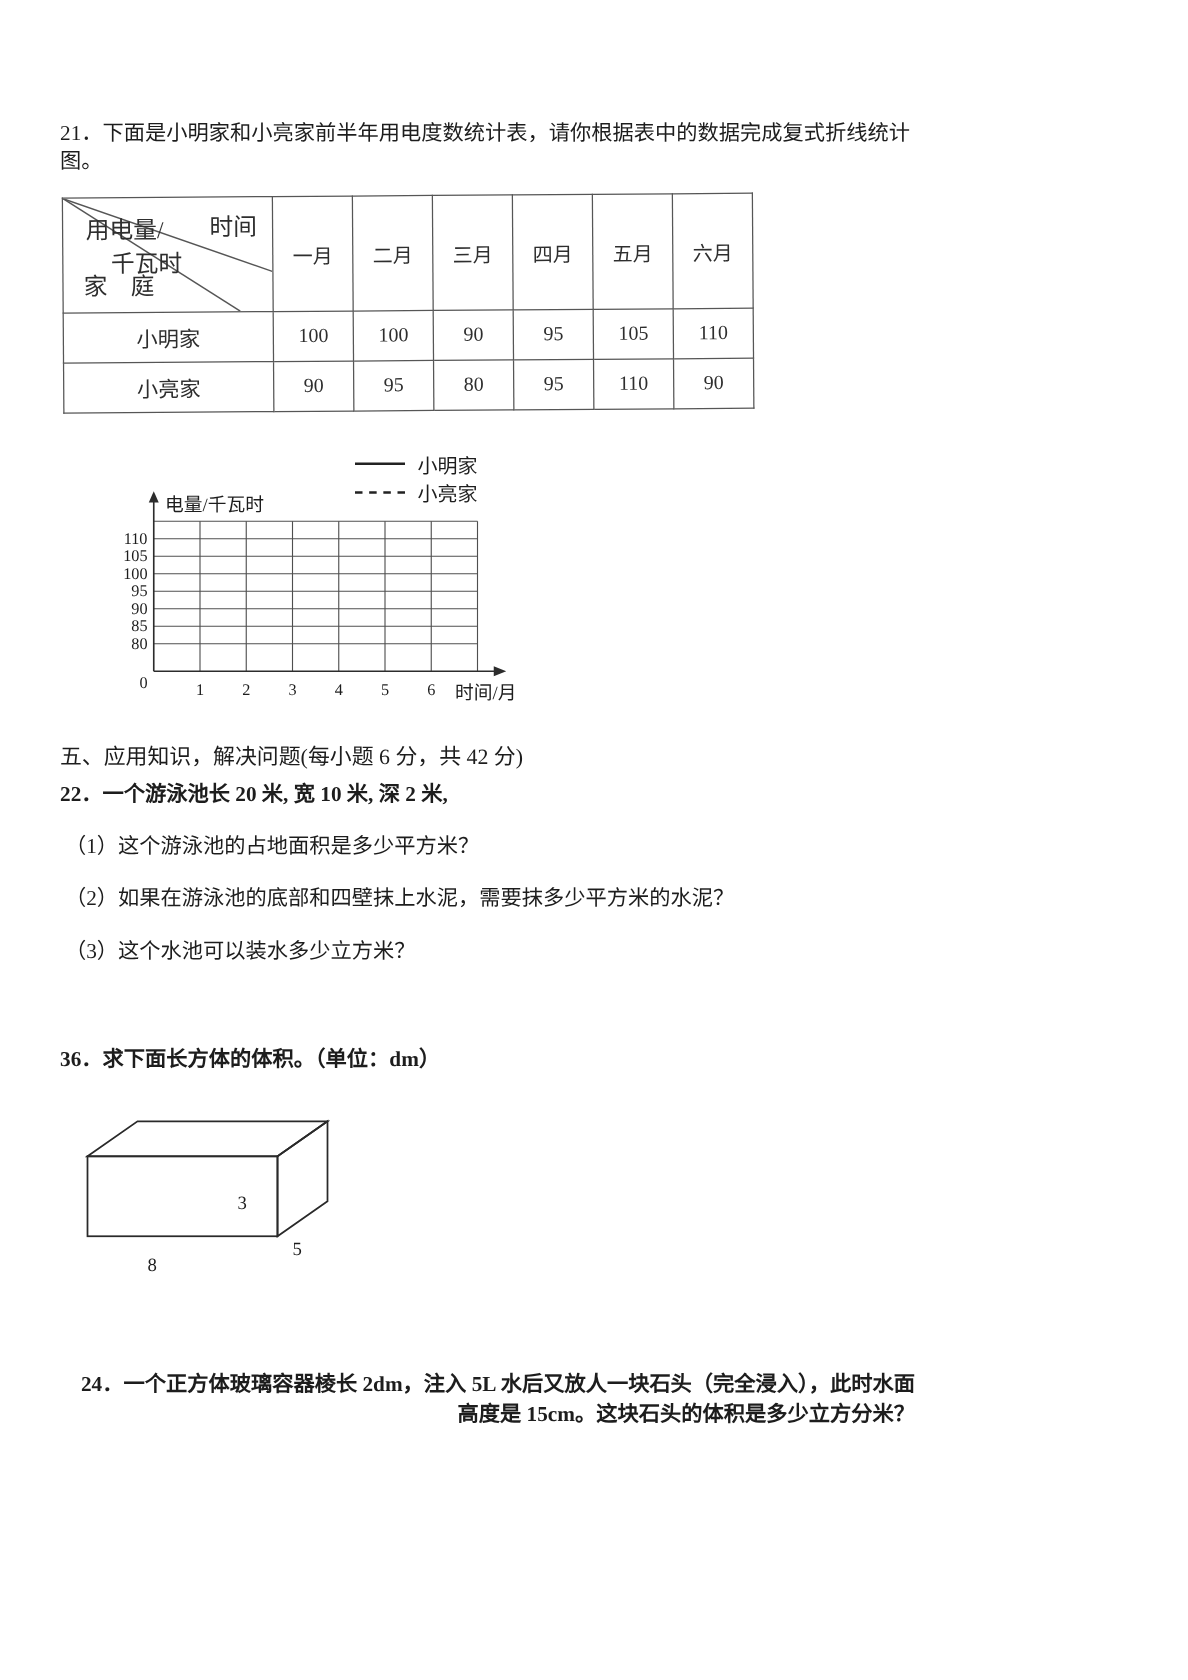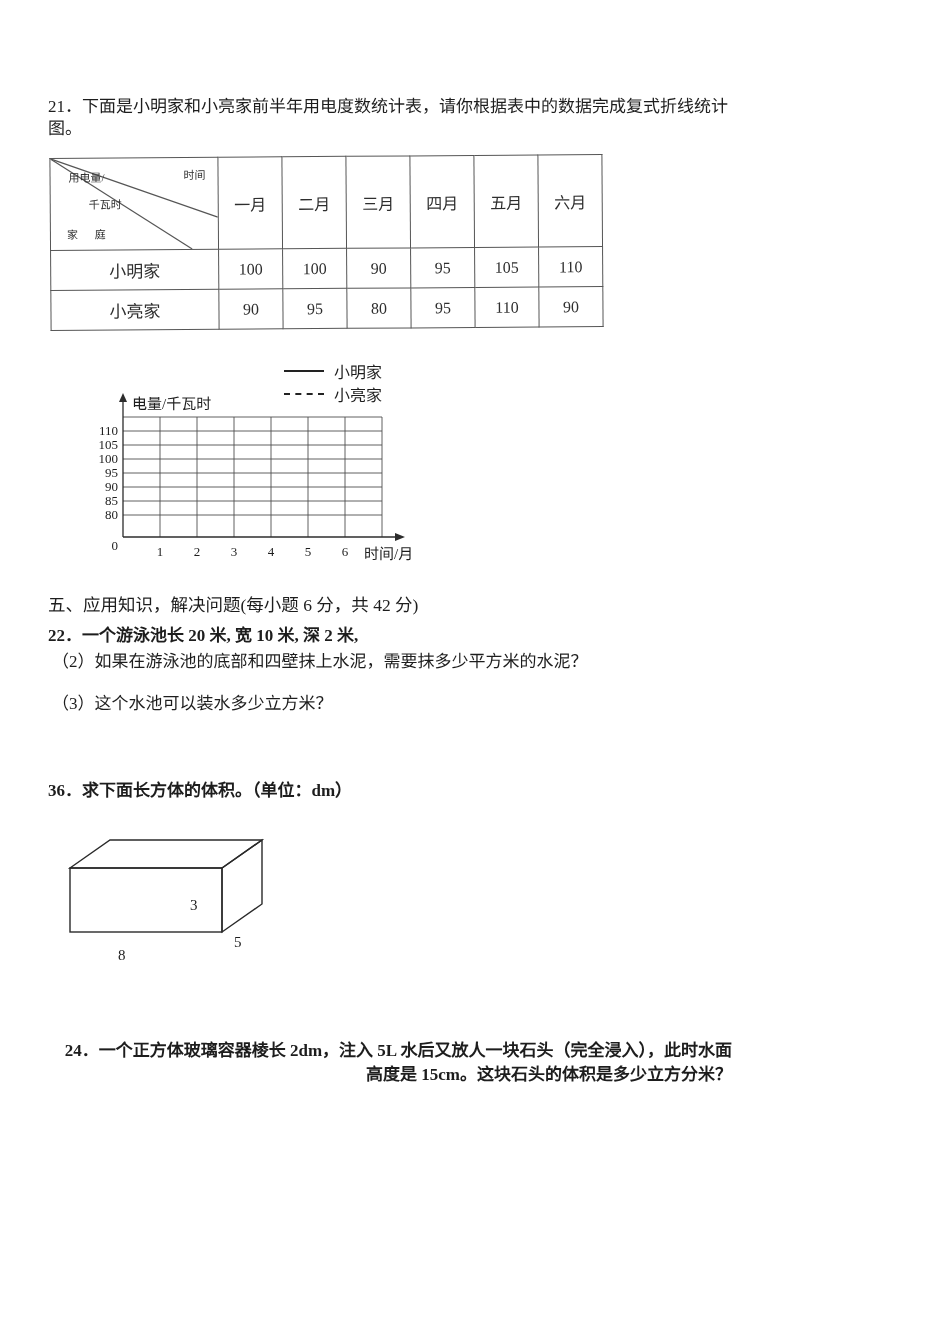--- a/index.html
+++ b/index.html
@@ -21,21 +21,21 @@
   }
   .stat-table td {
     border:1.4px solid #565656; text-align:center; vertical-align:middle;
     font-size:16px; height:40px; width:64px;
   }
   .stat-table tr:first-child td { height:92px; }
   .stat-table .corner { width:168px; position:relative; padding:0; }
   .rowhead { width:168px; font-size:17px !important; }
   .corner svg.diag { position:absolute; left:0; top:0; width:100%; height:100%; display:block; }
   .diag line { stroke:#565656; stroke-width:1.2; }
-  .corner span { position:absolute; font-size:11px; white-space:nowrap; }
+  .corner span { position:absolute; font-size:19px; white-space:nowrap; }
   .c-unit1 { left:18px; top:10px; }
   .c-unit2 { left:38px; top:37px; }
   .c-time  { right:12px; top:8px; }
   .c-family{ left:16px; bottom:8px; letter-spacing:7px; }
 
   
   .chart-title { font-size:17px; font-weight:bold; margin:0 0 6px; }
   .chart-block { position:relative; padding-top:30px; margin-bottom:6px; }
   .legend { position:absolute; left:236px; top:0; }
   .legend-row { display:flex; align-items:center; gap:10px; height:23px; font-size:16px; }
@@ -161,20 +161,21 @@
       <text class="tx" x="186" y="167">3</text>
       <text class="tx" x="223" y="167">4</text>
       <text class="tx" x="260" y="167">5</text>
       <text class="tx" x="297" y="167">6</text>
     </svg>
   </div>
 
   <p class="sec-heading">五、应用知识，解决问题(每小题 6 分，共 42 分)</p>
 
   <p class="q-line bold"><span>22．</span><span>一个游泳池长 20 米, 宽 10 米, 深 2 米,</span></p>
+  <p class="part" style="margin-top:15px">（1）这个游泳池的占地面积是多少平方米？</p>
   <p class="part">（2）如果在游泳池的底部和四壁抹上水泥，需要抹多少平方米的水泥？</p>
   <p class="part">（3）这个水池可以装水多少立方米？</p>
 
   <p class="q-line bold q23"><span>36．</span><span>求下面长方体的体积。（单位：dm）</span></p>
 
   <svg class="cuboid" width="240" height="145" viewBox="0 0 240 145">
     <g class="cub">
       <rect x="10" y="48" width="152" height="64"></rect>
       <path d="M10,48 L50,20 L202,20 L162,48 Z"></path>
       <path d="M162,48 L202,20 L202,84 L162,112 Z"></path>

